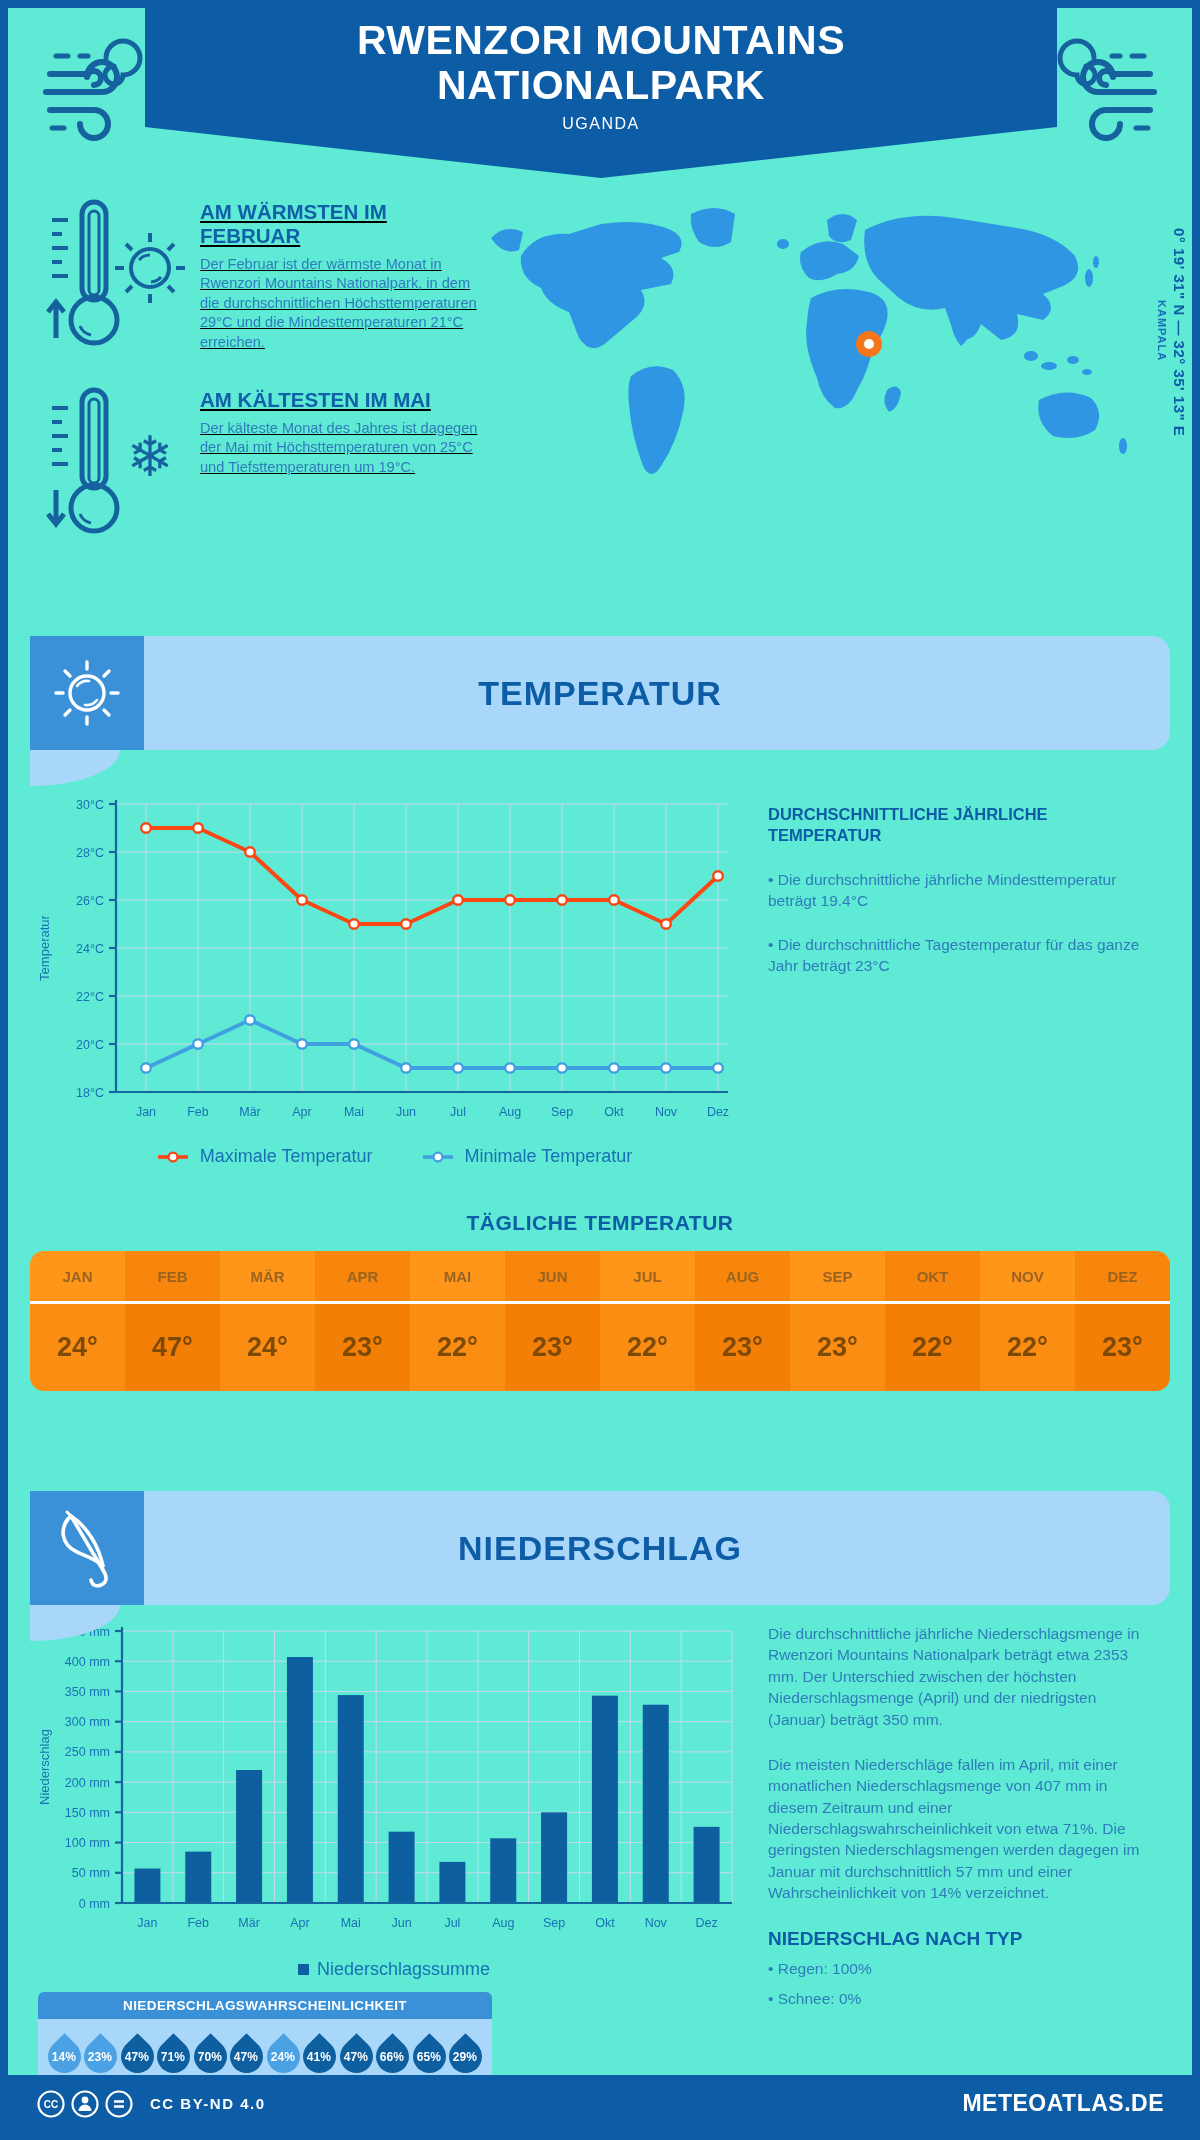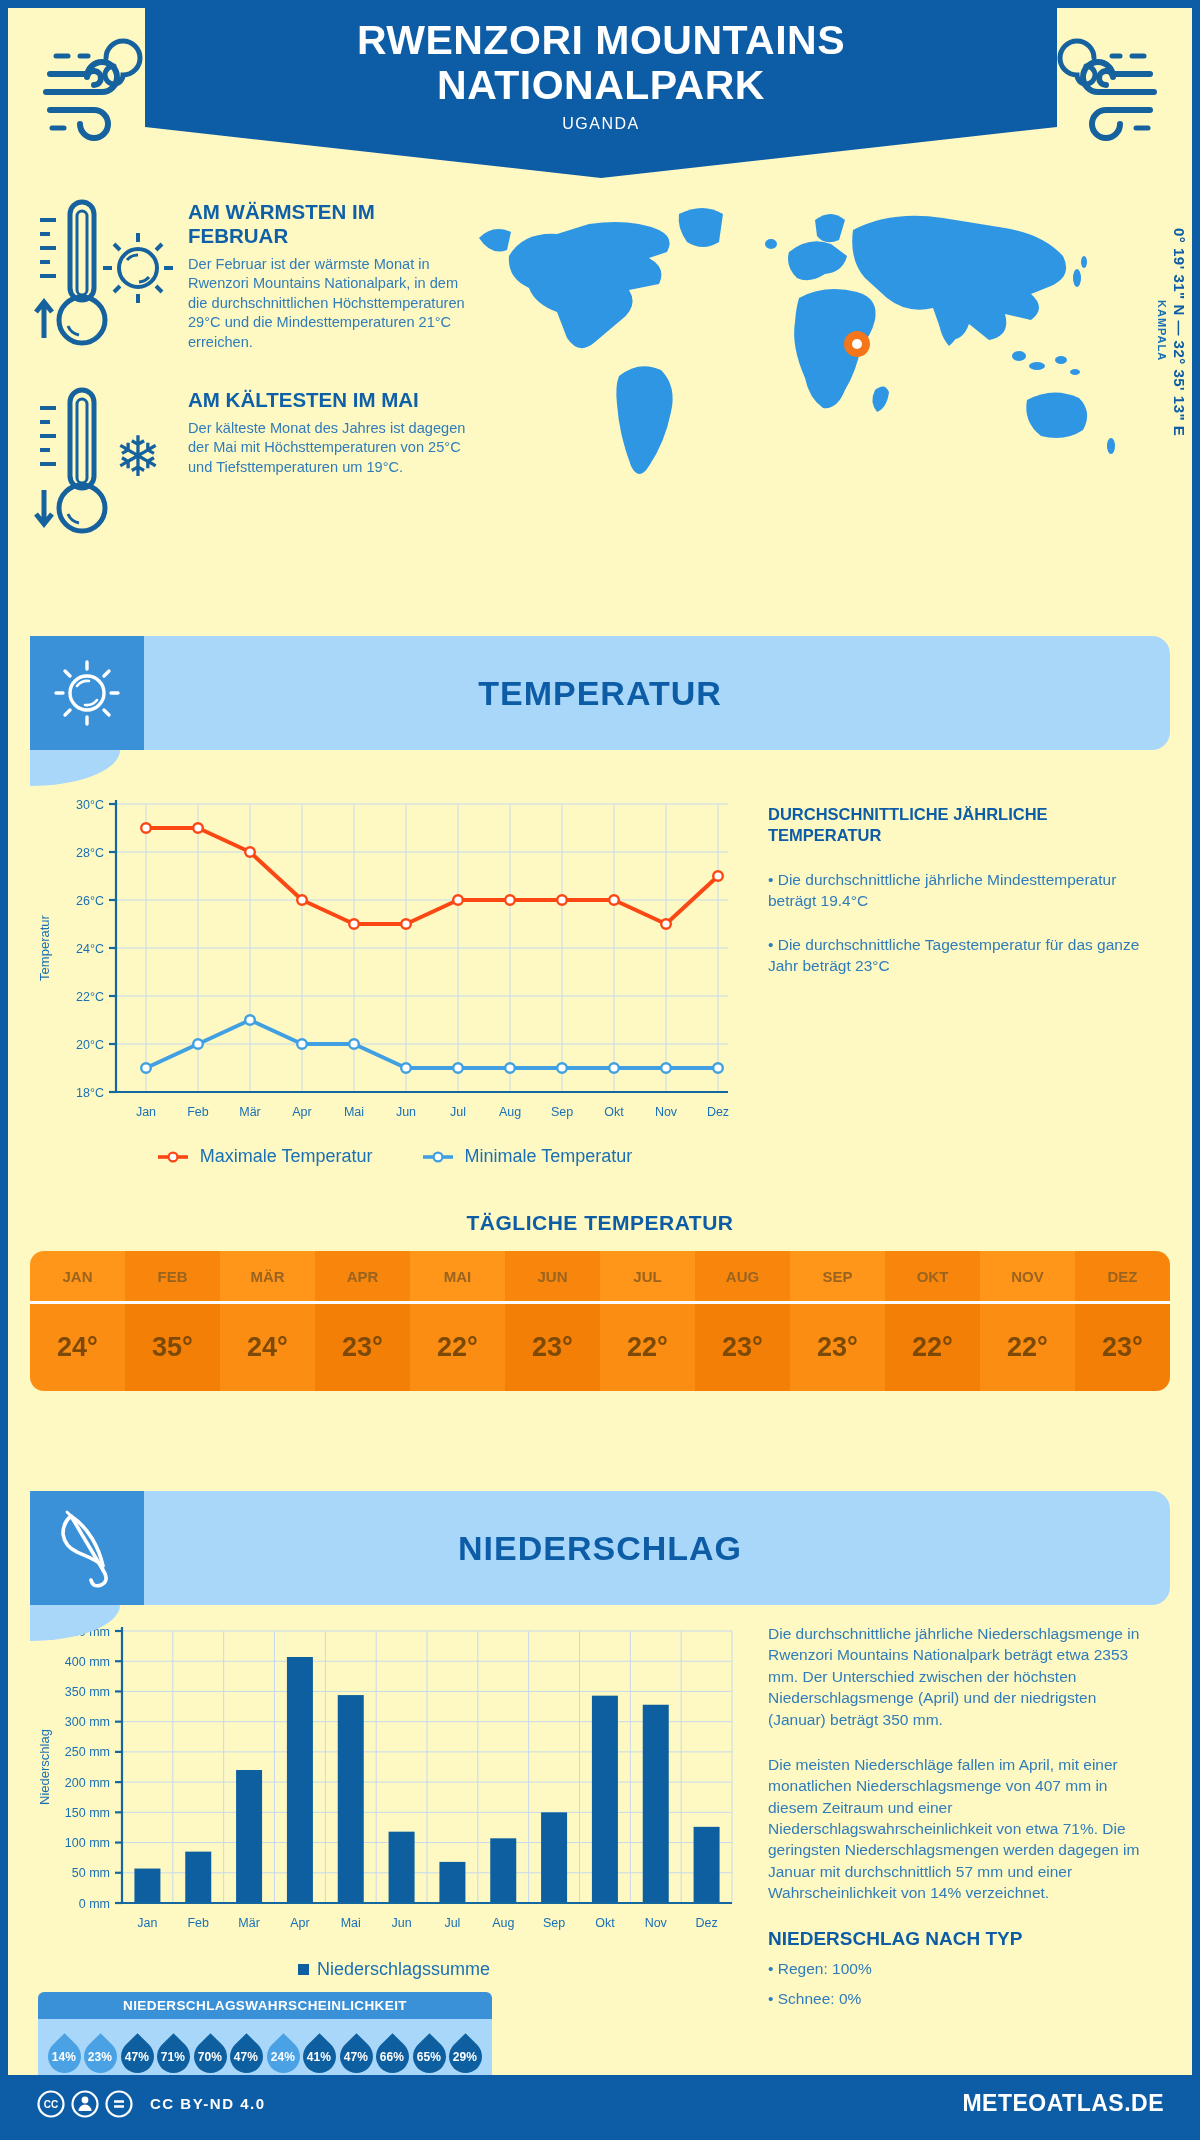--- a/index.html
+++ b/index.html
@@ -1,30 +1,30 @@
 <!DOCTYPE html>
 <html><head>
 <meta charset="utf-8">
 <style>
   html,body{margin:0;padding:0;background:#e8eef4;}
-  .page{width:1200px;height:2140px;margin:0 auto;background:#fef9c3;border:8px solid #0d5ca6;
+  .page{width:1200px;height:2140px;margin:0 auto;background:#5eead4;border:8px solid #0d5ca6;
         box-sizing:border-box;position:relative;overflow:hidden;
         font-family:"Liberation Sans",sans-serif;}
   
   .header{position:relative;height:178px;}
   .wind-wrap{position:absolute;top:16px;}
   .wind-left{left:28px;}
   .wind-right{right:28px;transform:scaleX(-1);}
   .ribbon{position:absolute;left:137px;top:0;width:912px;height:170px;background:#0d5ca6;
           clip-path:polygon(0 0,100% 0,100% 70%,50% 100%,0 70%);
           text-align:center;color:#fff;}
   .ribbon h1{margin:10px 0 0;font-size:41px;line-height:1.1;letter-spacing:.5px;}
   .ribbon .sub{margin-top:7px;font-size:16px;letter-spacing:1.5px;}
   
-  .intro{display:flex;margin-top:8px;padding-left:18px;}
+  .intro{display:flex;margin-top:8px;padding-left:30px;text-decoration:underline;}
   .intro-left{flex:0 0 445px;}
   .fact{display:flex;gap:10px;}
   .fact + .fact{margin-top:26px;}
   .fact-icon{flex:0 0 152px;}
   .fact-text h2{margin:6px 0 0;font-size:20.5px;color:#1060a8;}
   .fact-text p{margin:7px 0 0;font-size:14.6px;line-height:1.33;color:#2f7cba;width:280px;}
   .intro-right{flex:1;position:relative;height:305px;}
   .coords-box{position:absolute;right:4px;top:34px;display:flex;}
   .coords-box span{writing-mode:vertical-rl;}
   .coord-city{font-size:11px;font-weight:bold;color:#1a70b4;letter-spacing:1px;margin-top:72px;margin-right:3px;}
@@ -319,21 +319,21 @@
   </div>
 
   <div class="daily-title">TÄGLICHE TEMPERATUR</div>
   <div class="temp-table" id="temp-table">
       <div class="t-col">
         <div class="t-head" style="background: rgb(255, 149, 25);">JAN</div>
         <div class="t-val" style="background: rgb(251, 141, 18);">24°</div>
       </div>
       <div class="t-col">
         <div class="t-head" style="background: rgb(248, 134, 12);">FEB</div>
-        <div class="t-val" style="background: rgb(243, 127, 6);">35°</div>
+        <div class="t-val" style="background: rgb(243, 127, 6);">47°</div>
       </div>
       <div class="t-col">
         <div class="t-head" style="background: rgb(255, 149, 25);">MÄR</div>
         <div class="t-val" style="background: rgb(251, 141, 18);">24°</div>
       </div>
       <div class="t-col">
         <div class="t-head" style="background: rgb(248, 134, 12);">APR</div>
         <div class="t-val" style="background: rgb(243, 127, 6);">23°</div>
       </div>
       <div class="t-col">

